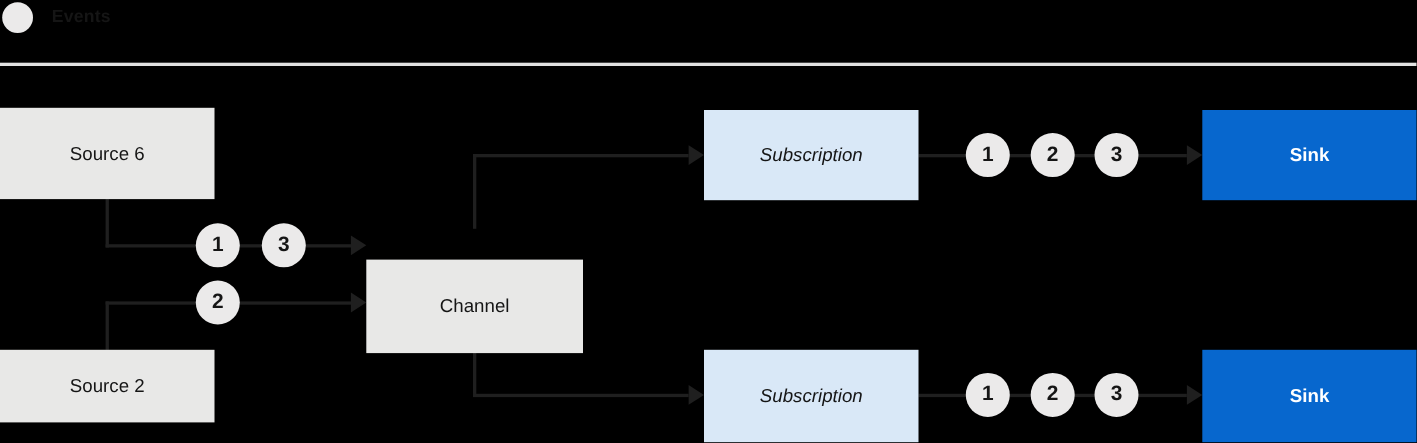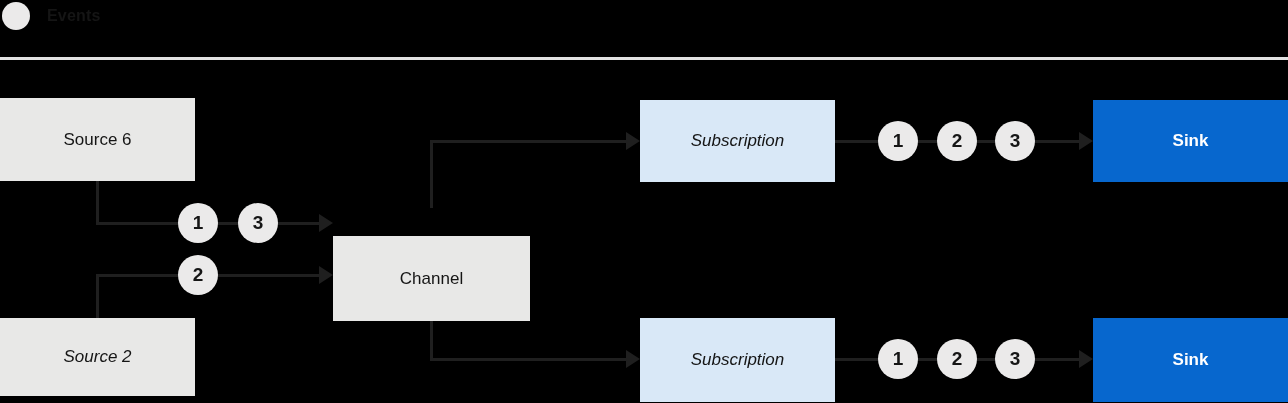--- a/index.html
+++ b/index.html
@@ -15,21 +15,21 @@
   .legend-dot{width:28px;height:28px;border-radius:50%;background:var(--circle,#e9e9e9);}
   .legend-label{font-size:16px;font-weight:700;color:var(--text-dark,#151515);letter-spacing:.2px;}
   .separator{position:absolute;left:0;top:57px;width:1288px;height:2.5px;background:var(--separator,#e2e2e2);}
   
   .box{position:absolute;display:flex;align-items:center;justify-content:center;
        font-size:17px;color:var(--text-dark,#151515);z-index:1;}
   .box.gray{background:var(--box-gray,#e8e8e8);}
   .box.lightblue{background:var(--box-light-blue,#d9e8f7);font-style:italic;}
   .box.blue{background:var(--box-blue,#0767ce);color:var(--text-light,#fff);font-weight:700;}
   #source1{left:0;top:98px;width:195px;height:83px;}
-  #source2{left:0;top:318px;width:195px;height:78px;font-style:italic;}
+  #source2{left:0;top:318px;width:195px;height:66px;}
   #channel{left:333px;top:208px;width:197px;height:85px;margin-top:28px;}
   #sub-top{left:640px;top:100px;width:195px;height:82px;}
   #sub-bottom{left:640px;top:318px;width:195px;height:84px;}
   #sink-top{left:1093px;top:100px;width:195px;height:82px;}
   #sink-bottom{left:1093px;top:318px;width:195px;height:84px;}
   
   .line{position:absolute;background:var(--line,#1f1f1f);z-index:0;}
   .arrow{position:absolute;width:0;height:0;z-index:0;
          border-top:9px solid transparent;border-bottom:9px solid transparent;
          border-left:14px solid var(--line,#1f1f1f);}

